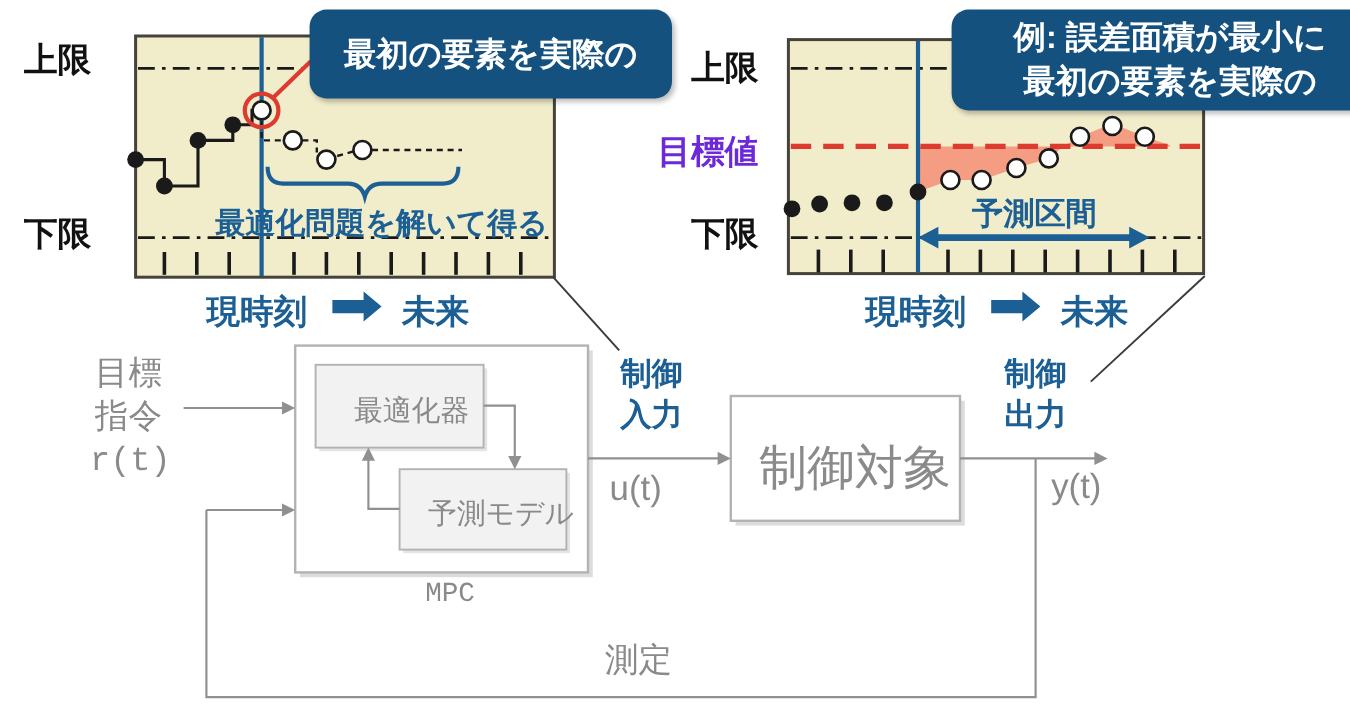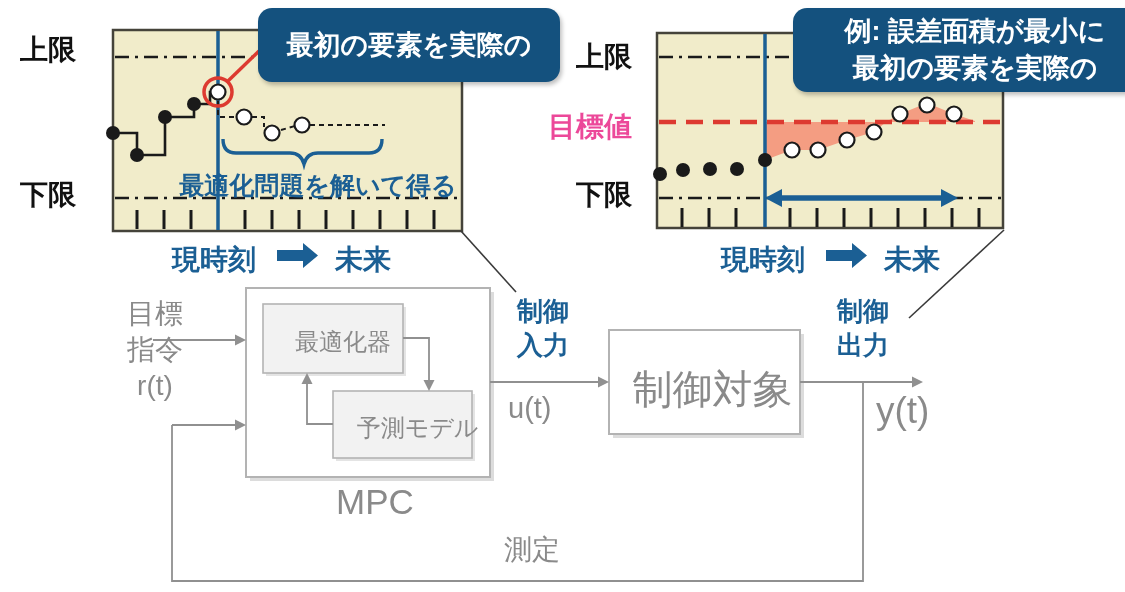--- a/index.html
+++ b/index.html
@@ -2,28 +2,28 @@
 <html><head>
 <meta charset="utf-8">
 <style>
   html,body{margin:0;padding:0;background:#ffffff;}
   body{font-family:"Liberation Sans","DejaVu Sans",sans-serif;}
   .canvas{position:relative;width:1125px;height:592px;background:#fff;overflow:hidden;}
   .art{position:absolute;left:0;top:0;z-index:0;}
   .lbl{position:absolute;z-index:2;white-space:nowrap;text-align:center;}
   .limit{font-size:28px;font-weight:bold;color:#111111;}
   .blue{color:#1b5f94;}
-  .redtx{color:#ec4899;}
+  .redtx{color:#6d28d9;}
   .graytx{color:#8a8a8a;}
   .callout{position:absolute;z-index:3;background:#14517e;border-radius:14px;
            color:#ffffff;font-weight:bold;font-size:27px;line-height:37px;
            text-align:center;display:flex;flex-direction:column;justify-content:center;
            box-shadow:2px 3px 4px rgba(0,0,0,.25);}
   .bold{font-weight:bold;}
-  .ctr{text-align:center;}
+  .ctr{text-align:center;font-family:Liberation Mono, monospace;}
 </style>
 </head>
 <body>
 
 <div class="canvas">
 
 <svg class="art" width="1125" height="592" viewBox="0 0 1125 592">
 
   <g>
     <rect x="113" y="30" width="349" height="201" fill="#f1ecca" stroke="#45433a" stroke-width="2.5"></rect>
@@ -155,37 +155,38 @@
 <div class="lbl blue bold ctr" style="left:164px;top:241px;width:100px;font-size:28px;">現時刻</div>
 <div class="lbl blue bold ctr" style="left:331px;top:241px;width:64px;font-size:28px;">未来</div>
 
 <div class="lbl limit" style="left:576px;top:38px;">上限</div>
 <div class="lbl redtx bold" style="left:548px;top:108px;font-size:28px;">目標値</div>
 <div class="lbl limit" style="left:576px;top:176px;">下限</div>
 <div class="callout" style="left:793px;top:8px;width:364px;height:84px;">
   <div>例: 誤差面積が最小に</div>
   <div>最初の要素を実際の</div>
 </div>
+<div class="lbl blue bold ctr" style="left:806px;top:161px;width:112px;font-size:26px;">予測区間</div>
 <div class="lbl blue bold ctr" style="left:713px;top:241px;width:100px;font-size:28px;">現時刻</div>
 <div class="lbl blue bold ctr" style="left:880px;top:241px;width:64px;font-size:28px;">未来</div>
 
-<div class="lbl graytx ctr" style="left:75px;top:296px;width:64px;font-size:28px;line-height:36px;margin-left:48px;">
+<div class="lbl graytx ctr" style="left:75px;top:296px;width:64px;font-size:28px;line-height:36px;">
   <div>目標</div>
   <div>指令</div>
   <div>r(t)</div>
 </div>
 <div class="lbl graytx ctr" style="left:263px;top:326px;width:160px;font-size:24px;">最適化器</div>
 <div class="lbl graytx ctr" style="left:333px;top:412px;width:139px;font-size:24px;padding-left:15px;">予測モデル</div>
-<div class="lbl graytx ctr" style="left:320px;top:482px;width:110px;font-size:35px;">MPC</div>
+<div class="lbl graytx ctr" style="left:320px;top:482px;width:110px;font-size:23px;">MPC</div>
 <div class="lbl blue bold" style="left:517px;top:294px;font-size:26px;line-height:34px;">
   <div>制御</div>
   <div>入力</div>
 </div>
 <div class="lbl graytx" style="left:508px;top:392px;font-size:29px;">u(t)</div>
 <div class="lbl graytx ctr" style="left:609px;top:362px;width:207px;font-size:40px;">制御対象</div>
 <div class="lbl blue bold" style="left:837px;top:294px;font-size:26px;line-height:34px;">
   <div>制御</div>
   <div>出力</div>
 </div>
-<div class="lbl graytx" style="left:876px;top:390px;font-size:37px;">y(t)</div>
+<div class="lbl graytx" style="left:876px;top:390px;font-size:29px;">y(t)</div>
 <div class="lbl graytx ctr" style="left:497px;top:531px;width:70px;font-size:28px;">測定</div>
 
 </div>
 
 </body></html>

